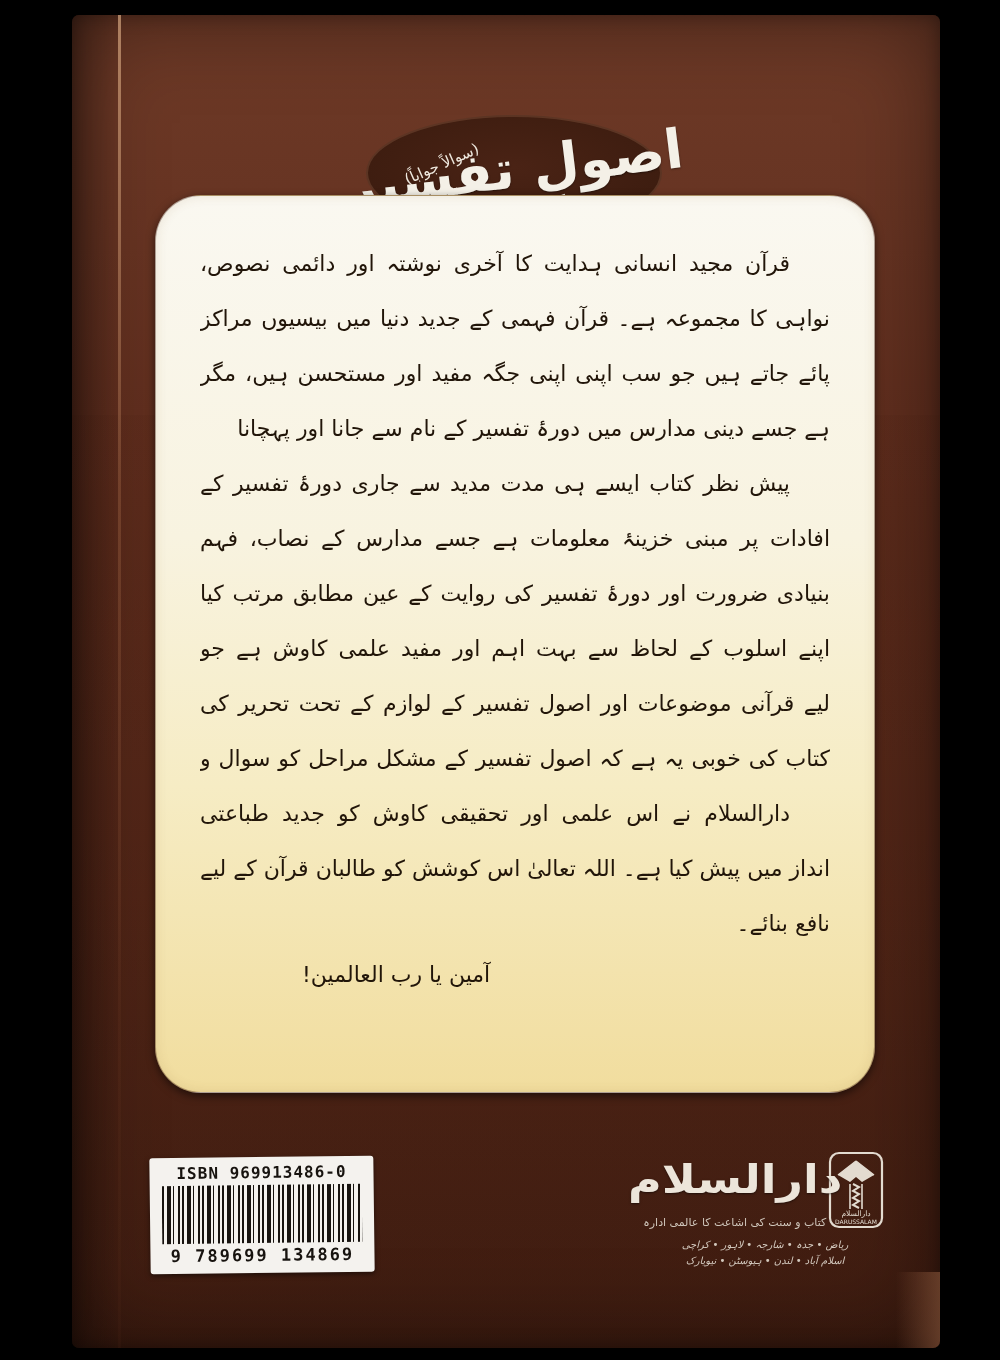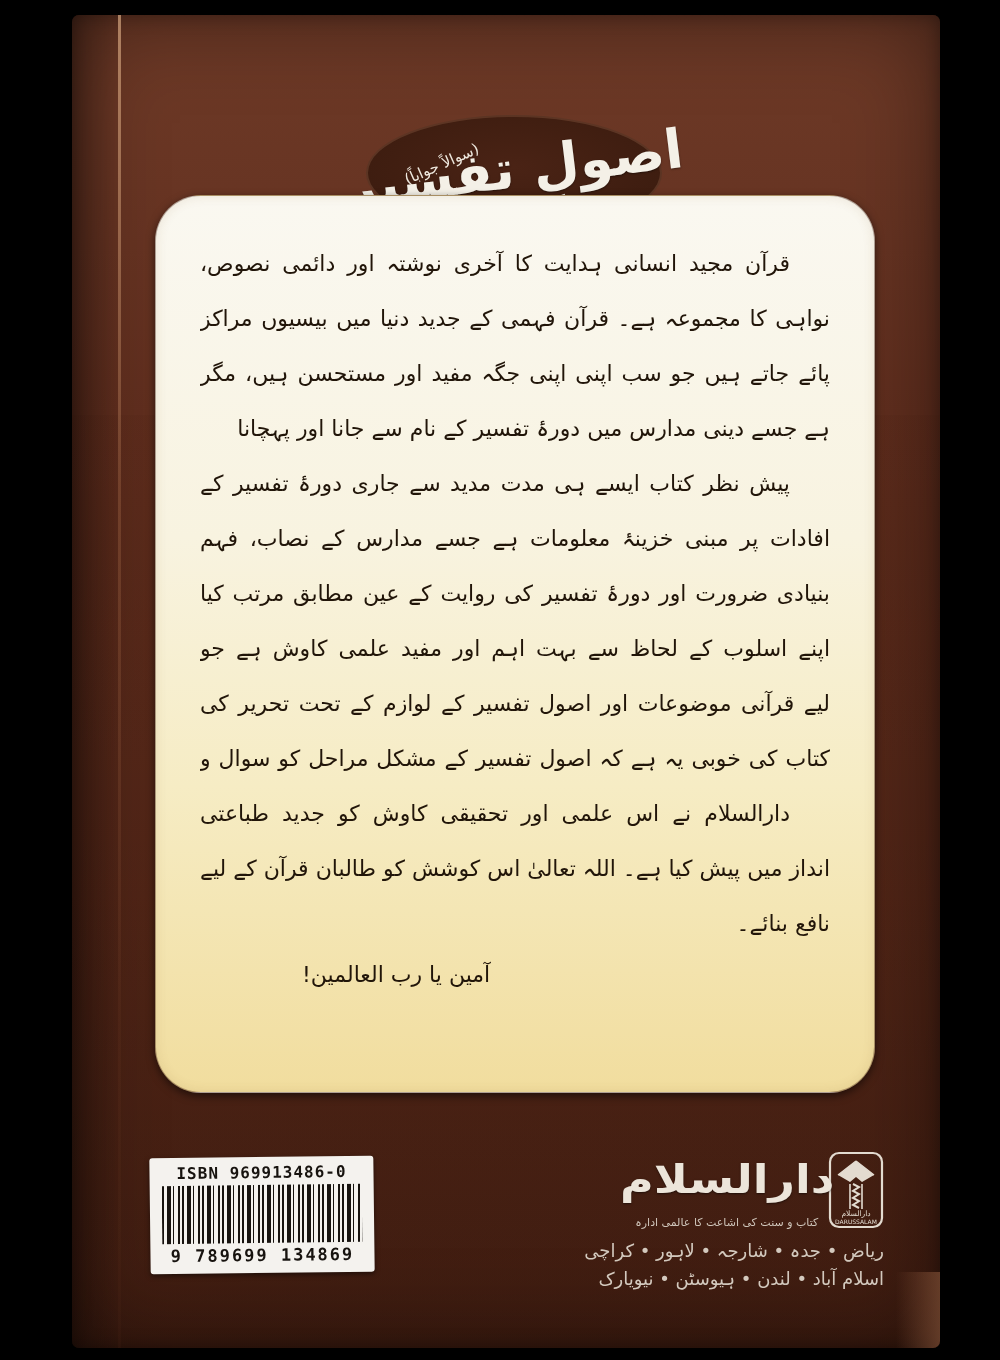--- a/index.html
+++ b/index.html
@@ -79,30 +79,30 @@
   }
   .ean{
     font-family:"DejaVu Sans Mono",monospace;font-weight:bold;color:#17130f;
     font-size:17px;letter-spacing:2px;margin-top:2px;white-space:nowrap;
   }
 
   
   .publisher{
     position:absolute;right:56px;top:1136px;width:238px;color:#d9d0c6;text-align:center;
   }
-  .pub-row{display:flex;flex-direction:row;align-items:flex-end;justify-content:flex-end;gap:8px;}
+  .pub-row{display:flex;flex-direction:row;align-items:flex-end;justify-content:flex-end;}
   .pub-name-col{display:flex;flex-direction:column;align-items:center;flex:1;}
   .pub-name{
     font-size:40px;font-weight:bold;direction:rtl;color:#ece5da;line-height:1.35;
     transform:scaleX(1.15);text-shadow:0 1px 2px rgba(0,0,0,.5);white-space:nowrap;
   }
   .pub-tagline{font-size:11px;direction:rtl;color:#cfc5ba;margin-top:10px;white-space:nowrap;}
   .emblem{width:56px;height:78px;color:#e3dbd0;flex:0 0 auto;}
   .emblem svg{display:block;}
-  .cities{margin-top:8px;font-size:18px;line-height:1.55;direction:rtl;color:#d3c9be;white-space:nowrap;}
+  .cities{margin-top:8px;font-size:10px;line-height:1.55;direction:rtl;color:#d3c9be;white-space:nowrap;font-style:italic;}
 </style>
 </head>
 <body>
 
 <div class="stage">
 
   <div class="book">
     <div class="spine-shadow"></div>
     <div class="spine-line"></div>
     <div class="page-edge"></div>

